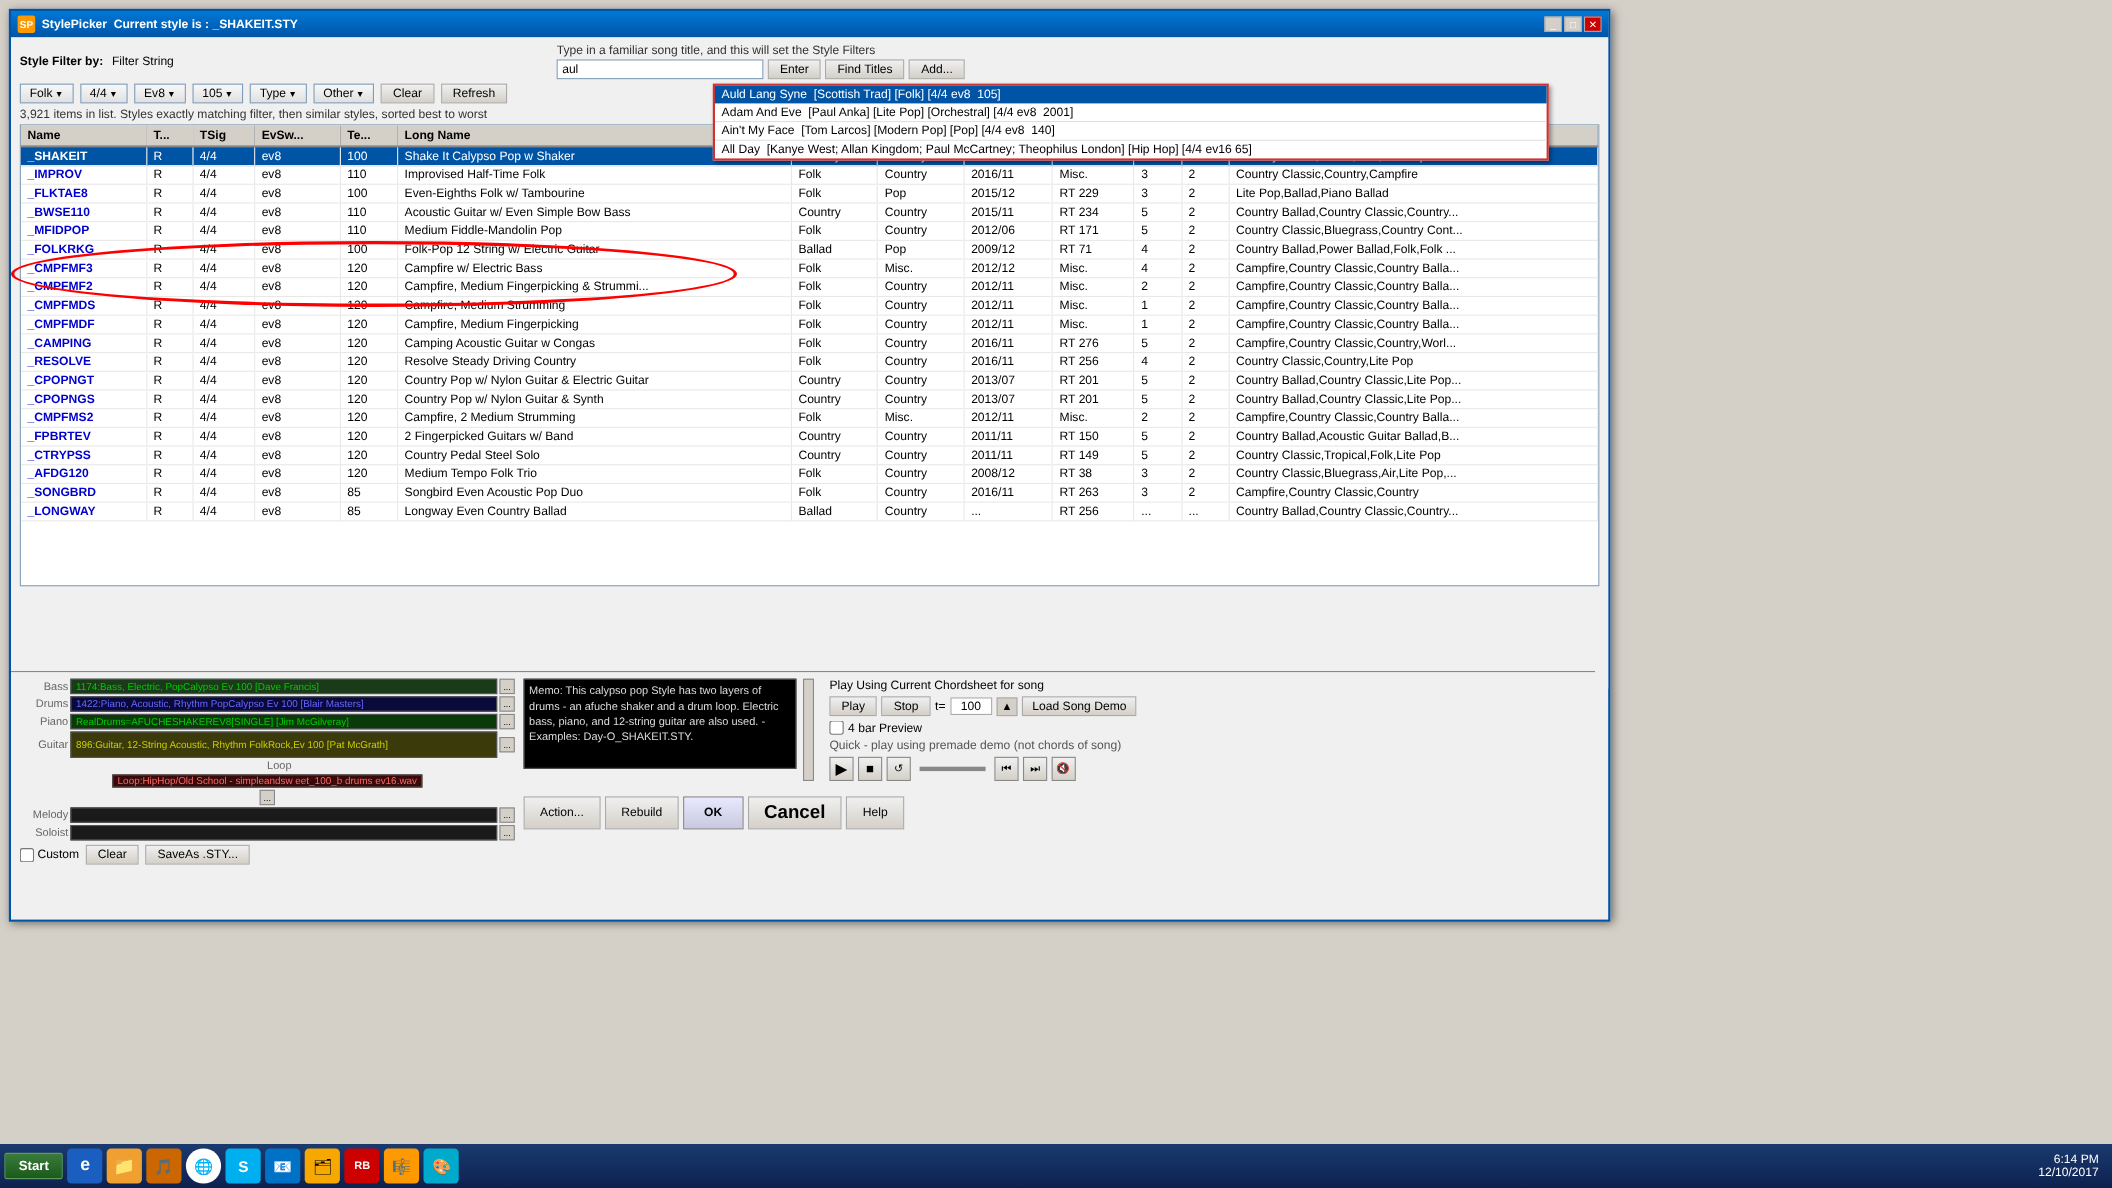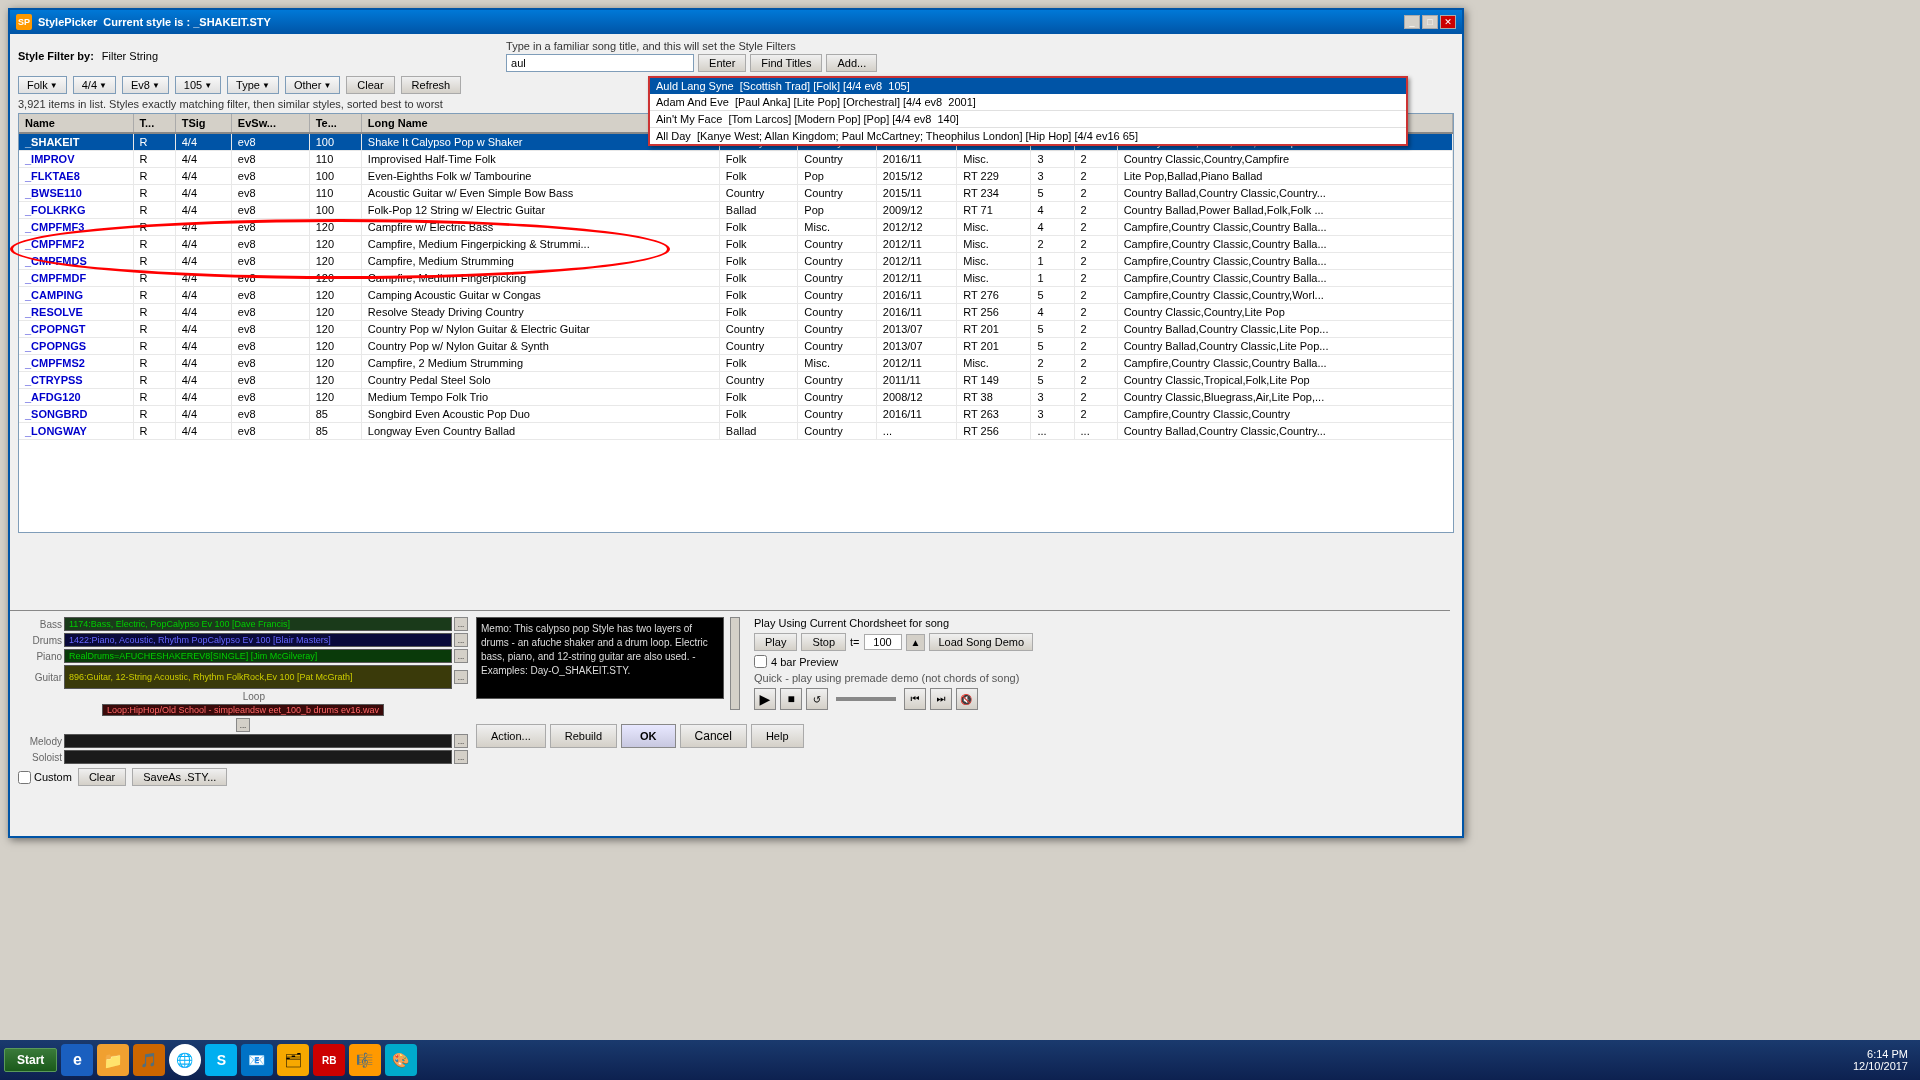--- a/index.html
+++ b/index.html
@@ -178,20 +178,35 @@
               <td>Acoustic Guitar w/ Even Simple Bow Bass</td>
               <td>Country</td>
               <td>Country</td>
               <td>2015/11</td>
               <td>RT 234</td>
               <td>5</td>
               <td>2</td>
               <td>Country Ballad,Country Classic,Country...</td>
             </tr>
             <tr>
+              <td style="font-weight: bold; color: rgb(0, 0, 204);">_MFIDPOP</td>
+              <td>R</td>
+              <td>4/4</td>
+              <td>ev8</td>
+              <td>110</td>
+              <td>Medium Fiddle-Mandolin Pop</td>
+              <td>Folk</td>
+              <td>Country</td>
+              <td>2012/06</td>
+              <td>RT 171</td>
+              <td>5</td>
+              <td>2</td>
+              <td>Country Classic,Bluegrass,Country Cont...</td>
+            </tr>
+            <tr>
               <td style="font-weight: bold; color: rgb(0, 0, 204);">_FOLKRKG</td>
               <td>R</td>
               <td>4/4</td>
               <td>ev8</td>
               <td>100</td>
               <td>Folk-Pop 12 String w/ Electric Guitar</td>
               <td>Ballad</td>
               <td>Pop</td>
               <td>2009/12</td>
               <td>RT 71</td>
@@ -326,20 +341,35 @@
               <td>ev8</td>
               <td>120</td>
               <td>Campfire, 2 Medium Strumming</td>
               <td>Folk</td>
               <td>Misc.</td>
               <td>2012/11</td>
               <td>Misc.</td>
               <td>2</td>
               <td>2</td>
               <td>Campfire,Country Classic,Country Balla...</td>
+            </tr>
+            <tr>
+              <td style="font-weight: bold; color: rgb(0, 0, 204);">_FPBRTEV</td>
+              <td>R</td>
+              <td>4/4</td>
+              <td>ev8</td>
+              <td>120</td>
+              <td>2 Fingerpicked Guitars w/ Band</td>
+              <td>Country</td>
+              <td>Country</td>
+              <td>2011/11</td>
+              <td>RT 150</td>
+              <td>5</td>
+              <td>2</td>
+              <td>Country Ballad,Acoustic Guitar Ballad,B...</td>
             </tr>
             <tr>
               <td style="font-weight: bold; color: rgb(0, 0, 204);">_CTRYPSS</td>
               <td>R</td>
               <td>4/4</td>
               <td>ev8</td>
               <td>120</td>
               <td>Country Pedal Steel Solo</td>
               <td>Country</td>
               <td>Country</td>
@@ -490,21 +520,21 @@
             <button style="width: 22px; height: 22px; border: 1px solid #888; background: linear-gradient(to bottom, #f0f0f0, #d4d0c8); cursor: pointer; font-size: 10px;">⏭</button>
             <button style="width: 22px; height: 22px; border: 1px solid #888; background: linear-gradient(to bottom, #f0f0f0, #d4d0c8); cursor: pointer; font-size: 10px;">🔇</button>
           </div>
         </div>
       </div>
 
       <div style="display: flex; gap: 4px; margin-top: 8px;">
         <button style="padding: 4px 14px; border: 1px solid #aaa; background: linear-gradient(to bottom, #f0f0f0, #d4d0c8); cursor: pointer; font-size: 11px;">Action...</button>
         <button style="padding: 4px 14px; border: 1px solid #aaa; background: linear-gradient(to bottom, #f0f0f0, #d4d0c8); cursor: pointer; font-size: 11px;">Rebuild</button>
         <button style="padding: 4px 18px; border: 1px solid #888; background: linear-gradient(to bottom, #e8e8ff, #c8c8e0); cursor: pointer; font-size: 11px; font-weight: bold;">OK</button>
-        <button style="padding: 4px 14px; border: 1px solid #aaa; background: linear-gradient(to bottom, #f0f0f0, #d4d0c8); cursor: pointer; font-size: 12px;">Cancel</button>
+        <button style="padding: 4px 14px; border: 1px solid #aaa; background: linear-gradient(to bottom, #f0f0f0, #d4d0c8); cursor: pointer; font-size: 17px; font-weight: bold;">Cancel</button>
         <button style="padding: 4px 14px; border: 1px solid #aaa; background: linear-gradient(to bottom, #f0f0f0, #d4d0c8); cursor: pointer; font-size: 11px;">Help</button>
       </div>
     </div>
   </div>
 </div>
 
 <div class="taskbar">
   <button class="start-btn">Start</button>
 
   <div class="taskbar-icon" style="background: #1a5fbf;">

